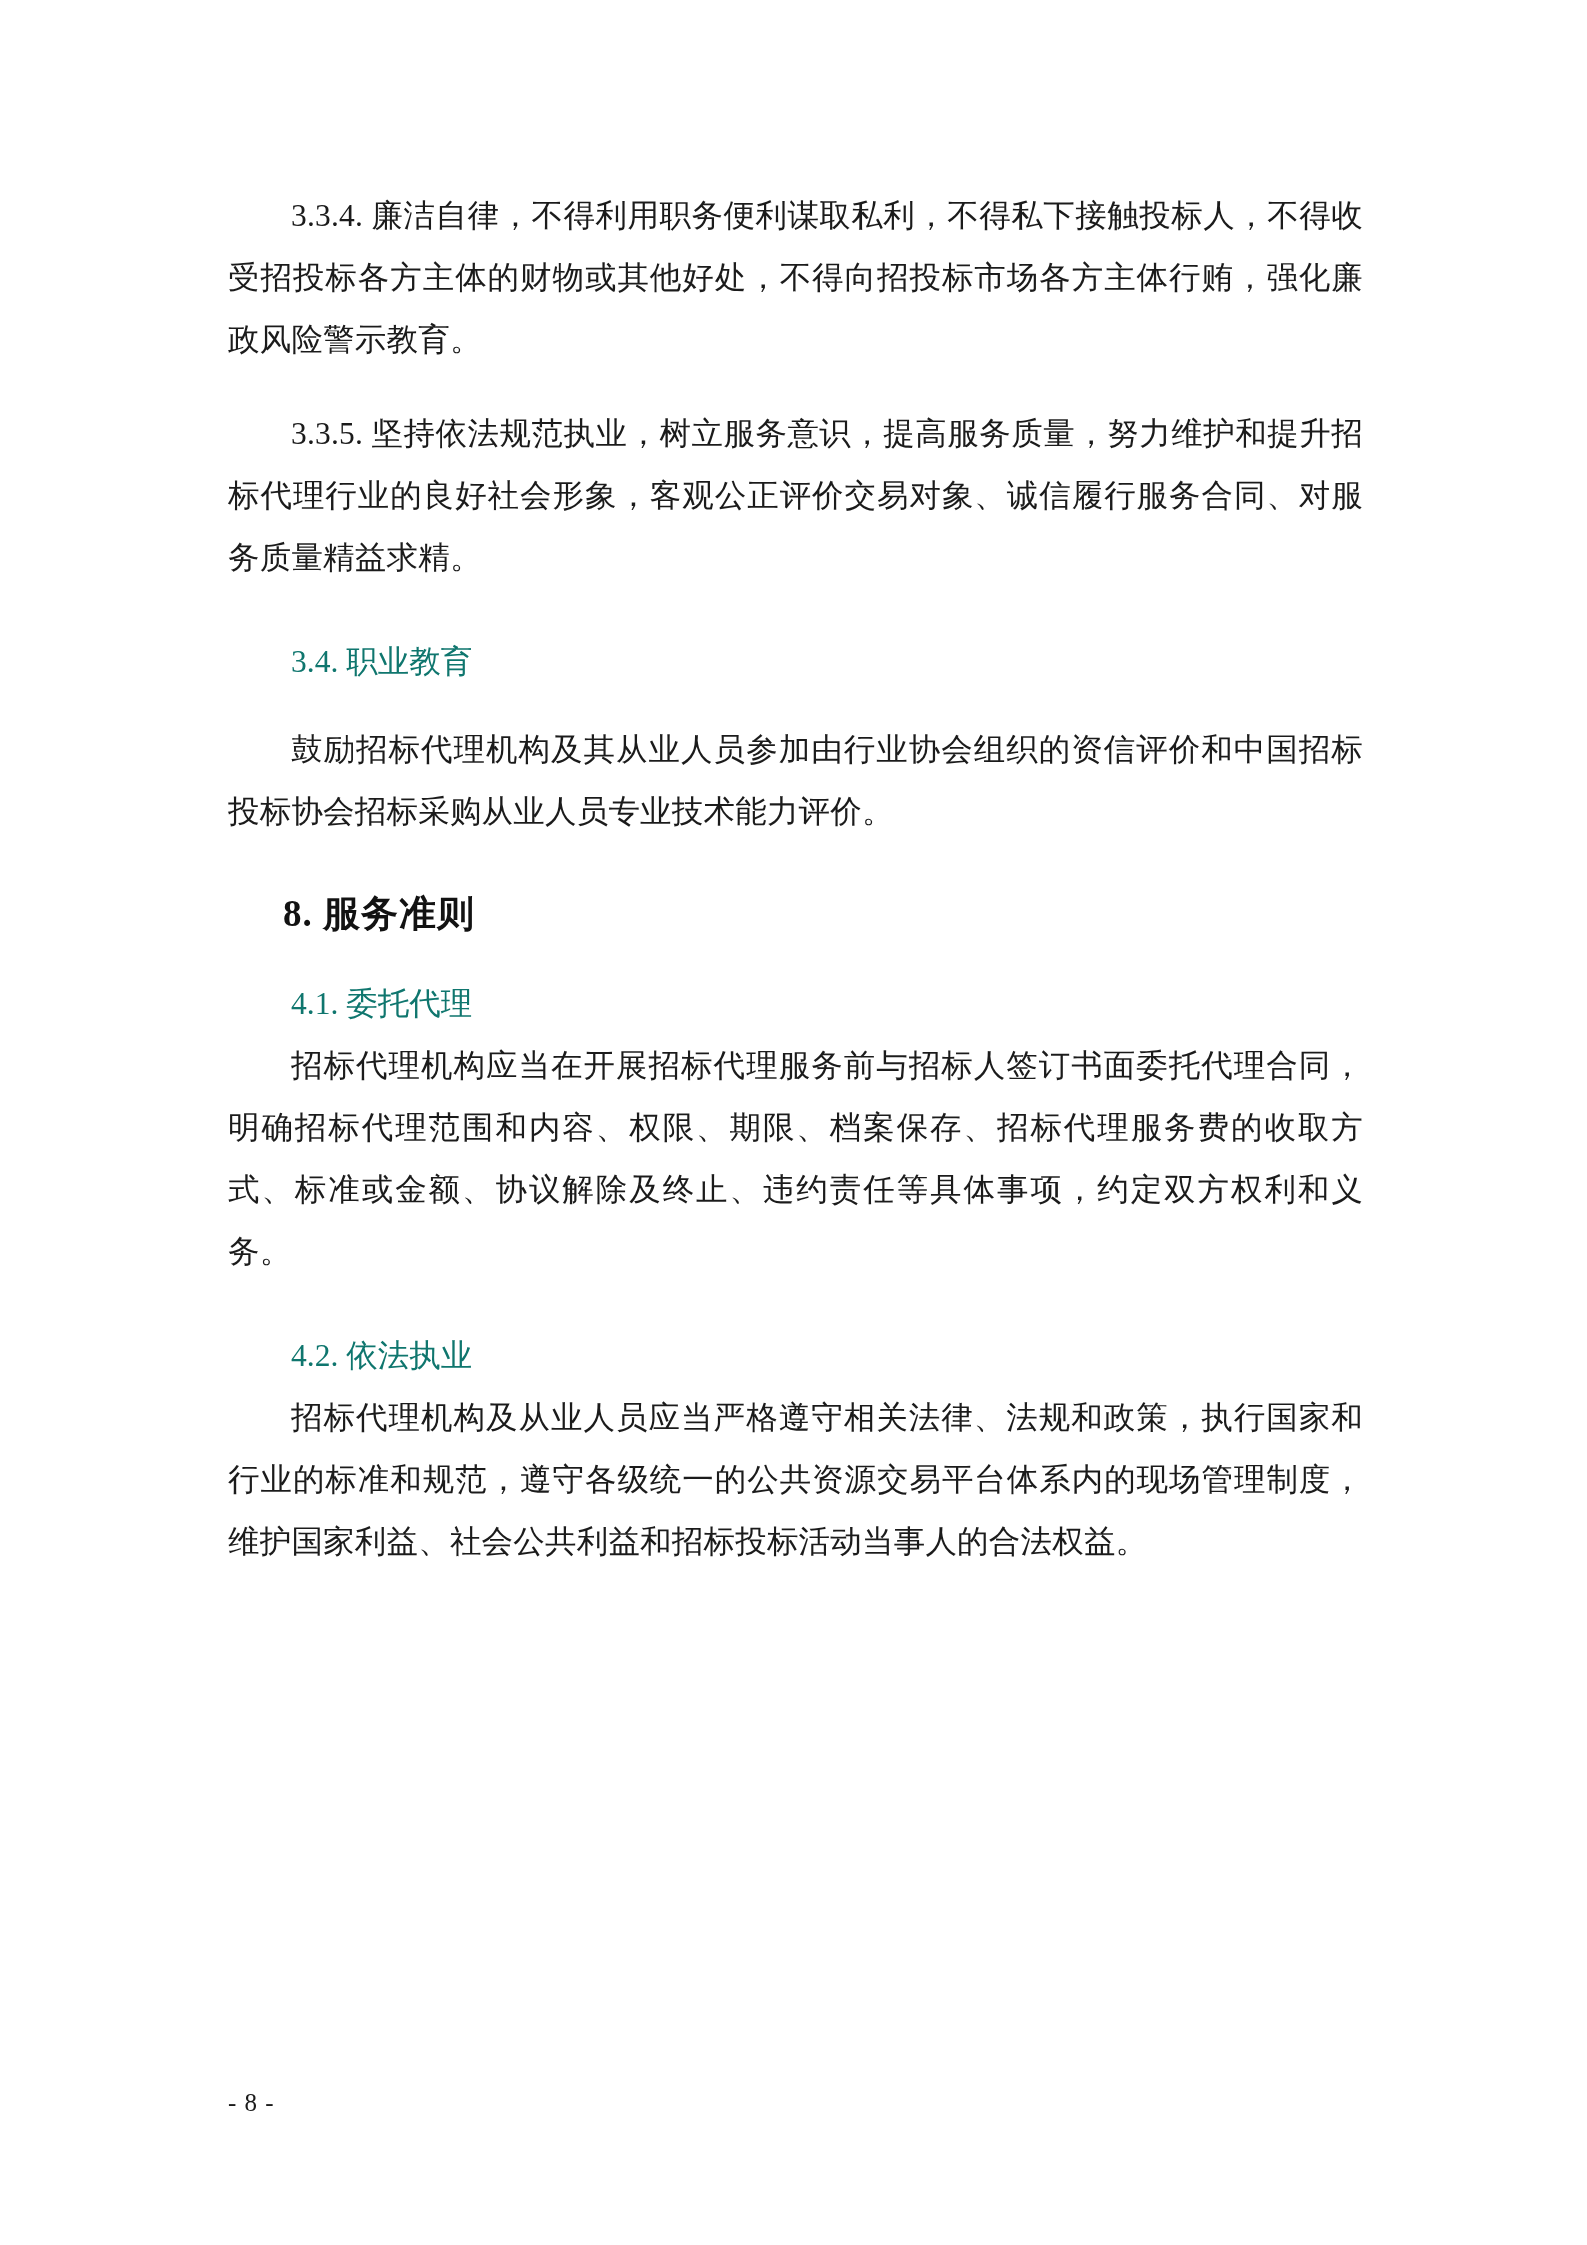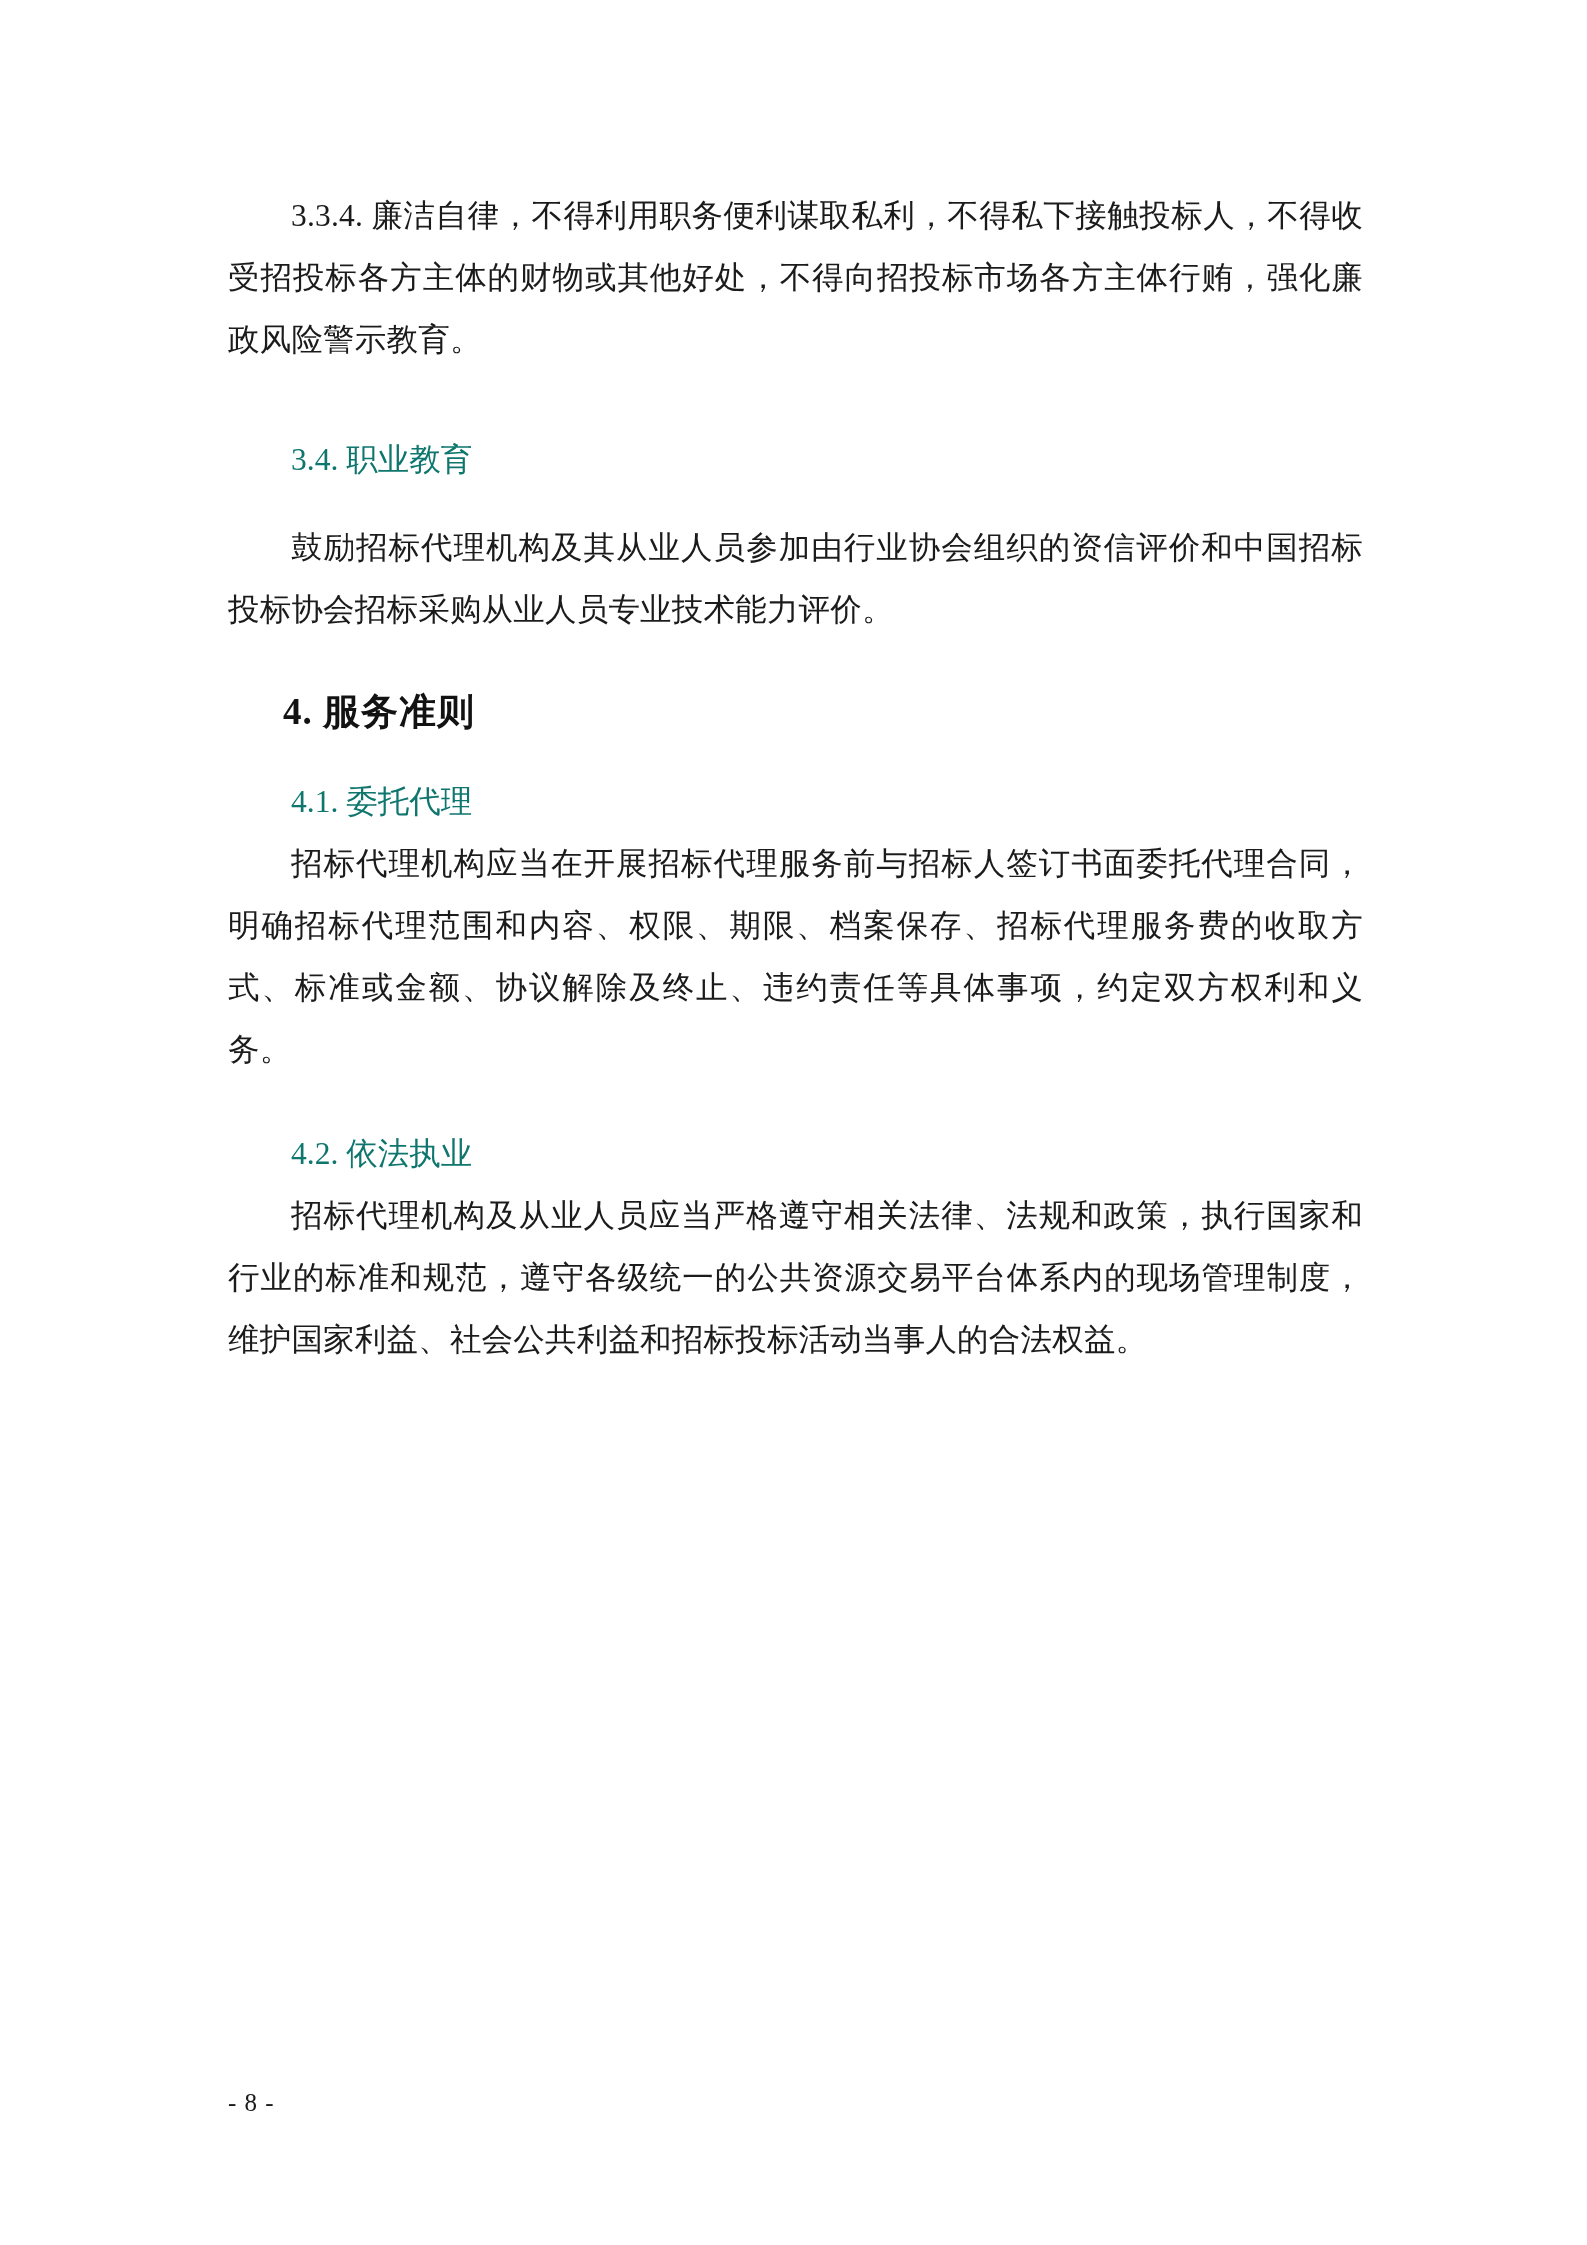--- a/index.html
+++ b/index.html
@@ -70,30 +70,31 @@
 </head>
 <body>
 
 <div class="page">
   <div class="content">
 
     <p class="para indent">3.3.4. 廉洁自律，不得利用职务便利谋取私利，不得私下接触投标人，不得收受招投标各方主体的财物或其他好处，不得向招投标市场各方主体行贿，强化廉政风险警示教育。</p>
 
     <div class="gap-s"></div>
 
+    <p class="para indent">3.3.5. 坚持依法规范执业，树立服务意识，提高服务质量，努力维护和提升招标代理行业的良好社会形象，客观公正评价交易对象、诚信履行服务合同、对服务质量精益求精。</p>
 
     <div class="gap-m"></div>
 
     <p class="heading-num">3.4. 职业教育</p>
 
     <div class="gap-m"></div>
 
     <p class="para indent">鼓励招标代理机构及其从业人员参加由行业协会组织的资信评价和中国招标投标协会招标采购从业人员专业技术能力评价。</p>
 
-    <h2 class="section-title">4. 服务准则</h2>
+    <h2 class="section-title">8. 服务准则</h2>
 
     <p class="heading-num">4.1. 委托代理</p>
     <p class="para indent">招标代理机构应当在开展招标代理服务前与招标人签订书面委托代理合同，明确招标代理范围和内容、权限、期限、档案保存、招标代理服务费的收取方式、标准或金额、协议解除及终止、违约责任等具体事项，约定双方权利和义务。</p>
 
     <div class="gap-m"></div>
 
     <p class="heading-num">4.2. 依法执业</p>
     <p class="para indent">招标代理机构及从业人员应当严格遵守相关法律、法规和政策，执行国家和行业的标准和规范，遵守各级统一的公共资源交易平台体系内的现场管理制度，维护国家利益、社会公共利益和招标投标活动当事人的合法权益。</p>
 
     <div class="gap-m"></div>

